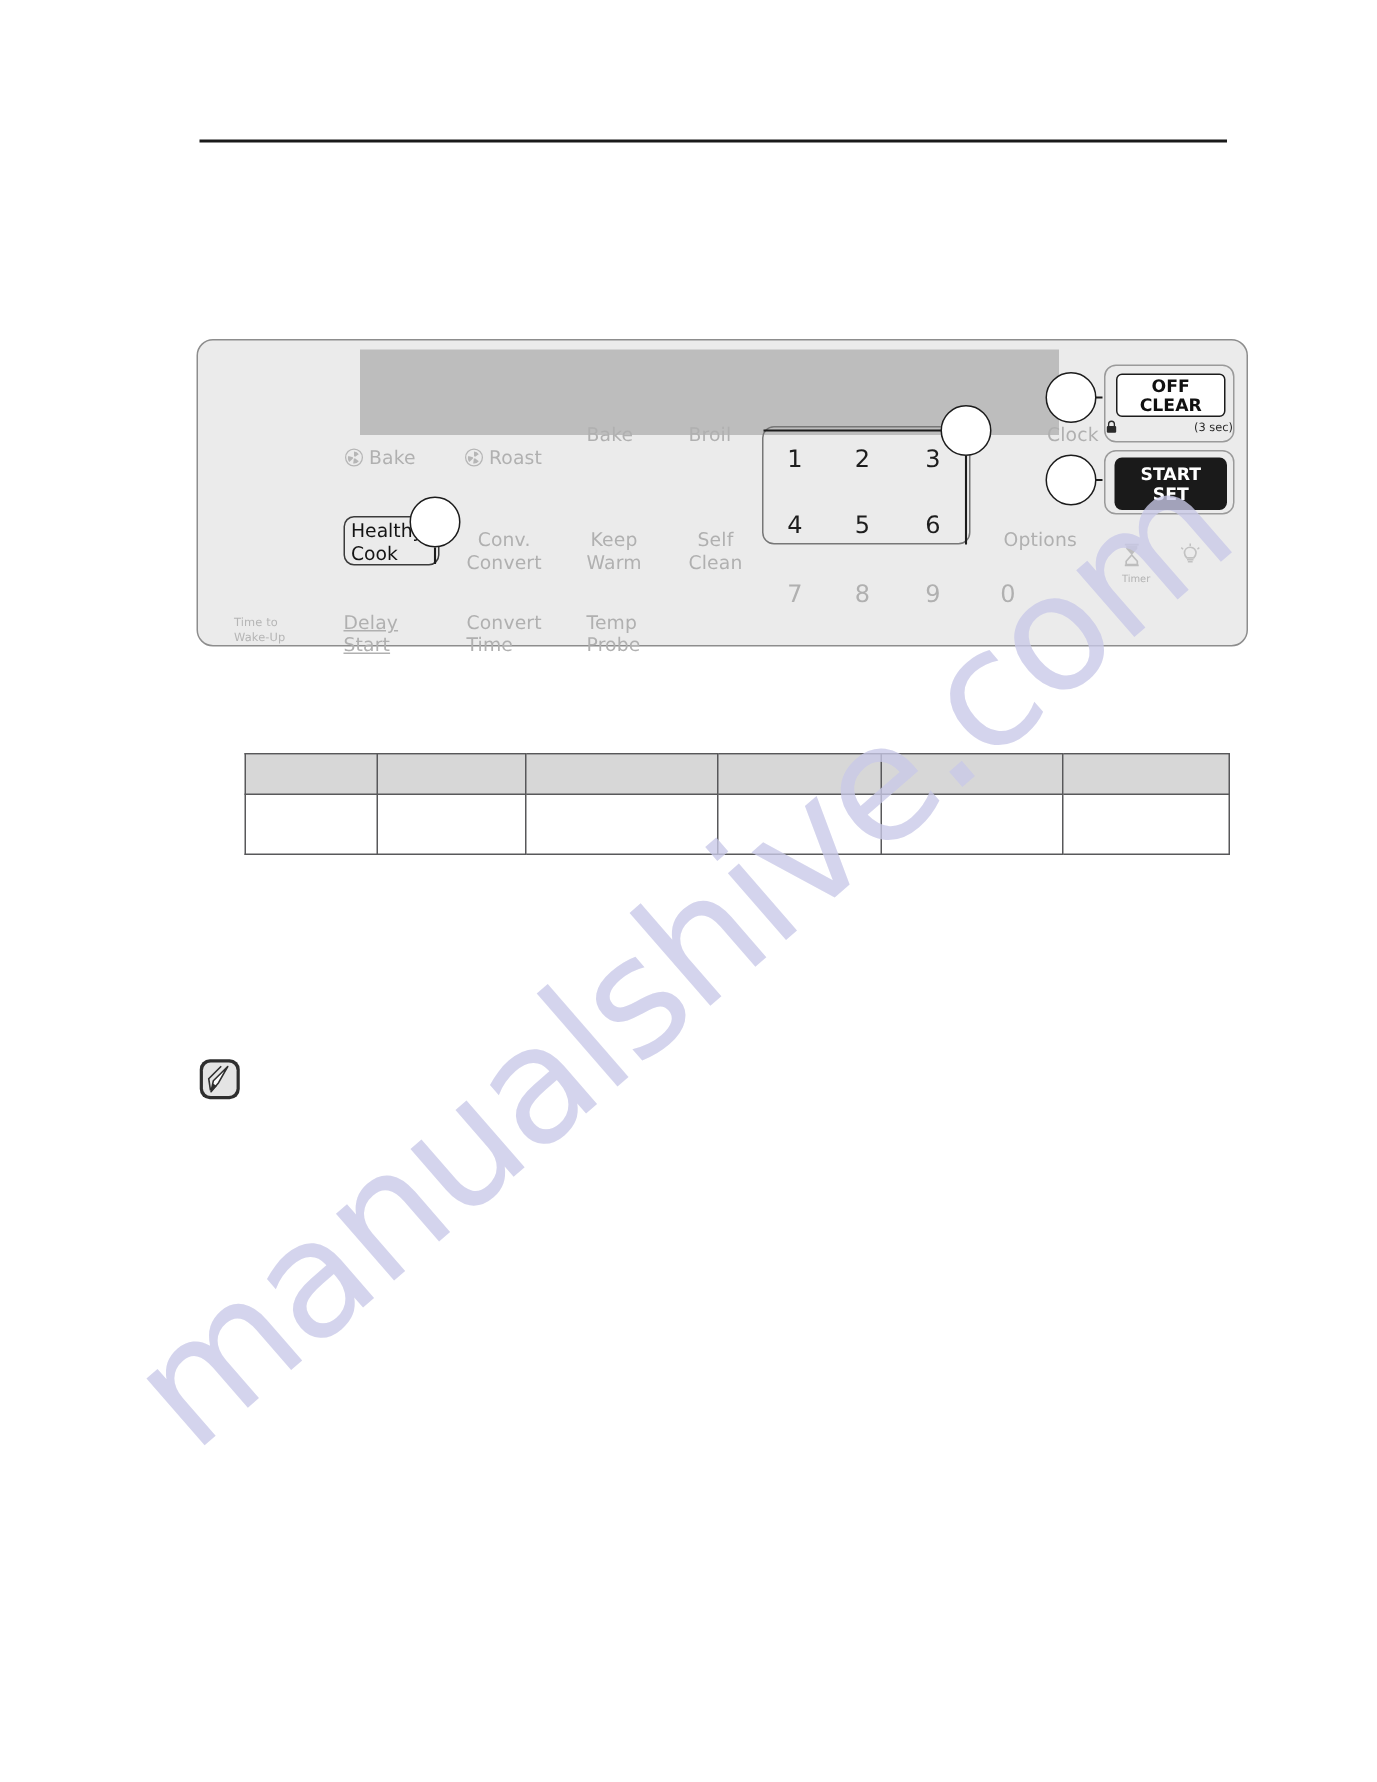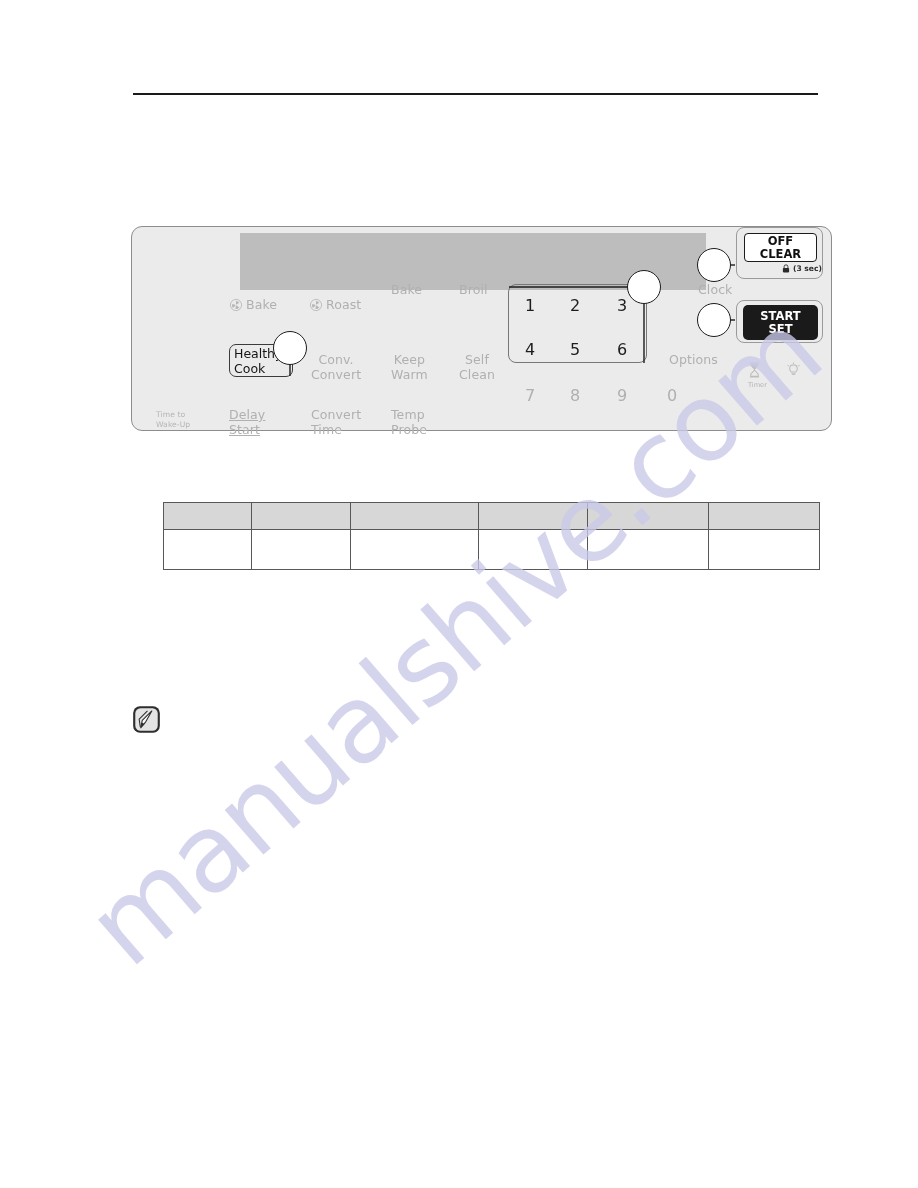--- a/index.html
+++ b/index.html
@@ -152,21 +152,21 @@
   }
 
   
   .btn-outer {
     position: absolute;
     border: 1px solid #9a9a9a;
     border-radius: 8px;
     box-sizing: border-box;
     background: #ebebeb;
   }
-  .off-outer { left: 604px; top: 0; width: 87px; height: 52px; }
+  .off-outer { left: 604px; top: 16px; width: 87px; height: 52px; }
   .start-outer { left: 604px; top: 73px; width: 87px; height: 43px; }
 
   .off-inner {
     position: absolute;
     left: 7px;
     top: 5px;
     width: 73px;
     height: 29px;
     border: 1.6px solid #1c1c1c;
     border-radius: 4px;
@@ -184,25 +184,25 @@
     white-space: pre-line;
     text-align: center;
   }
   .lock-row {
     position: absolute;
     left: 0;
     right: 0;
     top: 36px;
     display: flex;
     align-items: center;
-    justify-content: flex-end;
+    justify-content: space-between;
     gap: 3px;
     font-family: "DejaVu Sans", sans-serif;
     font-size: 7.6px;
-    font-weight: 700;
+    font-weight: 400;
     color: #2a2a2a;
   }
   .start-inner {
     position: absolute;
     left: 6px;
     top: 4px;
     width: 75px;
     height: 35px;
     background: #1a1a1a;
     border-radius: 5px;

